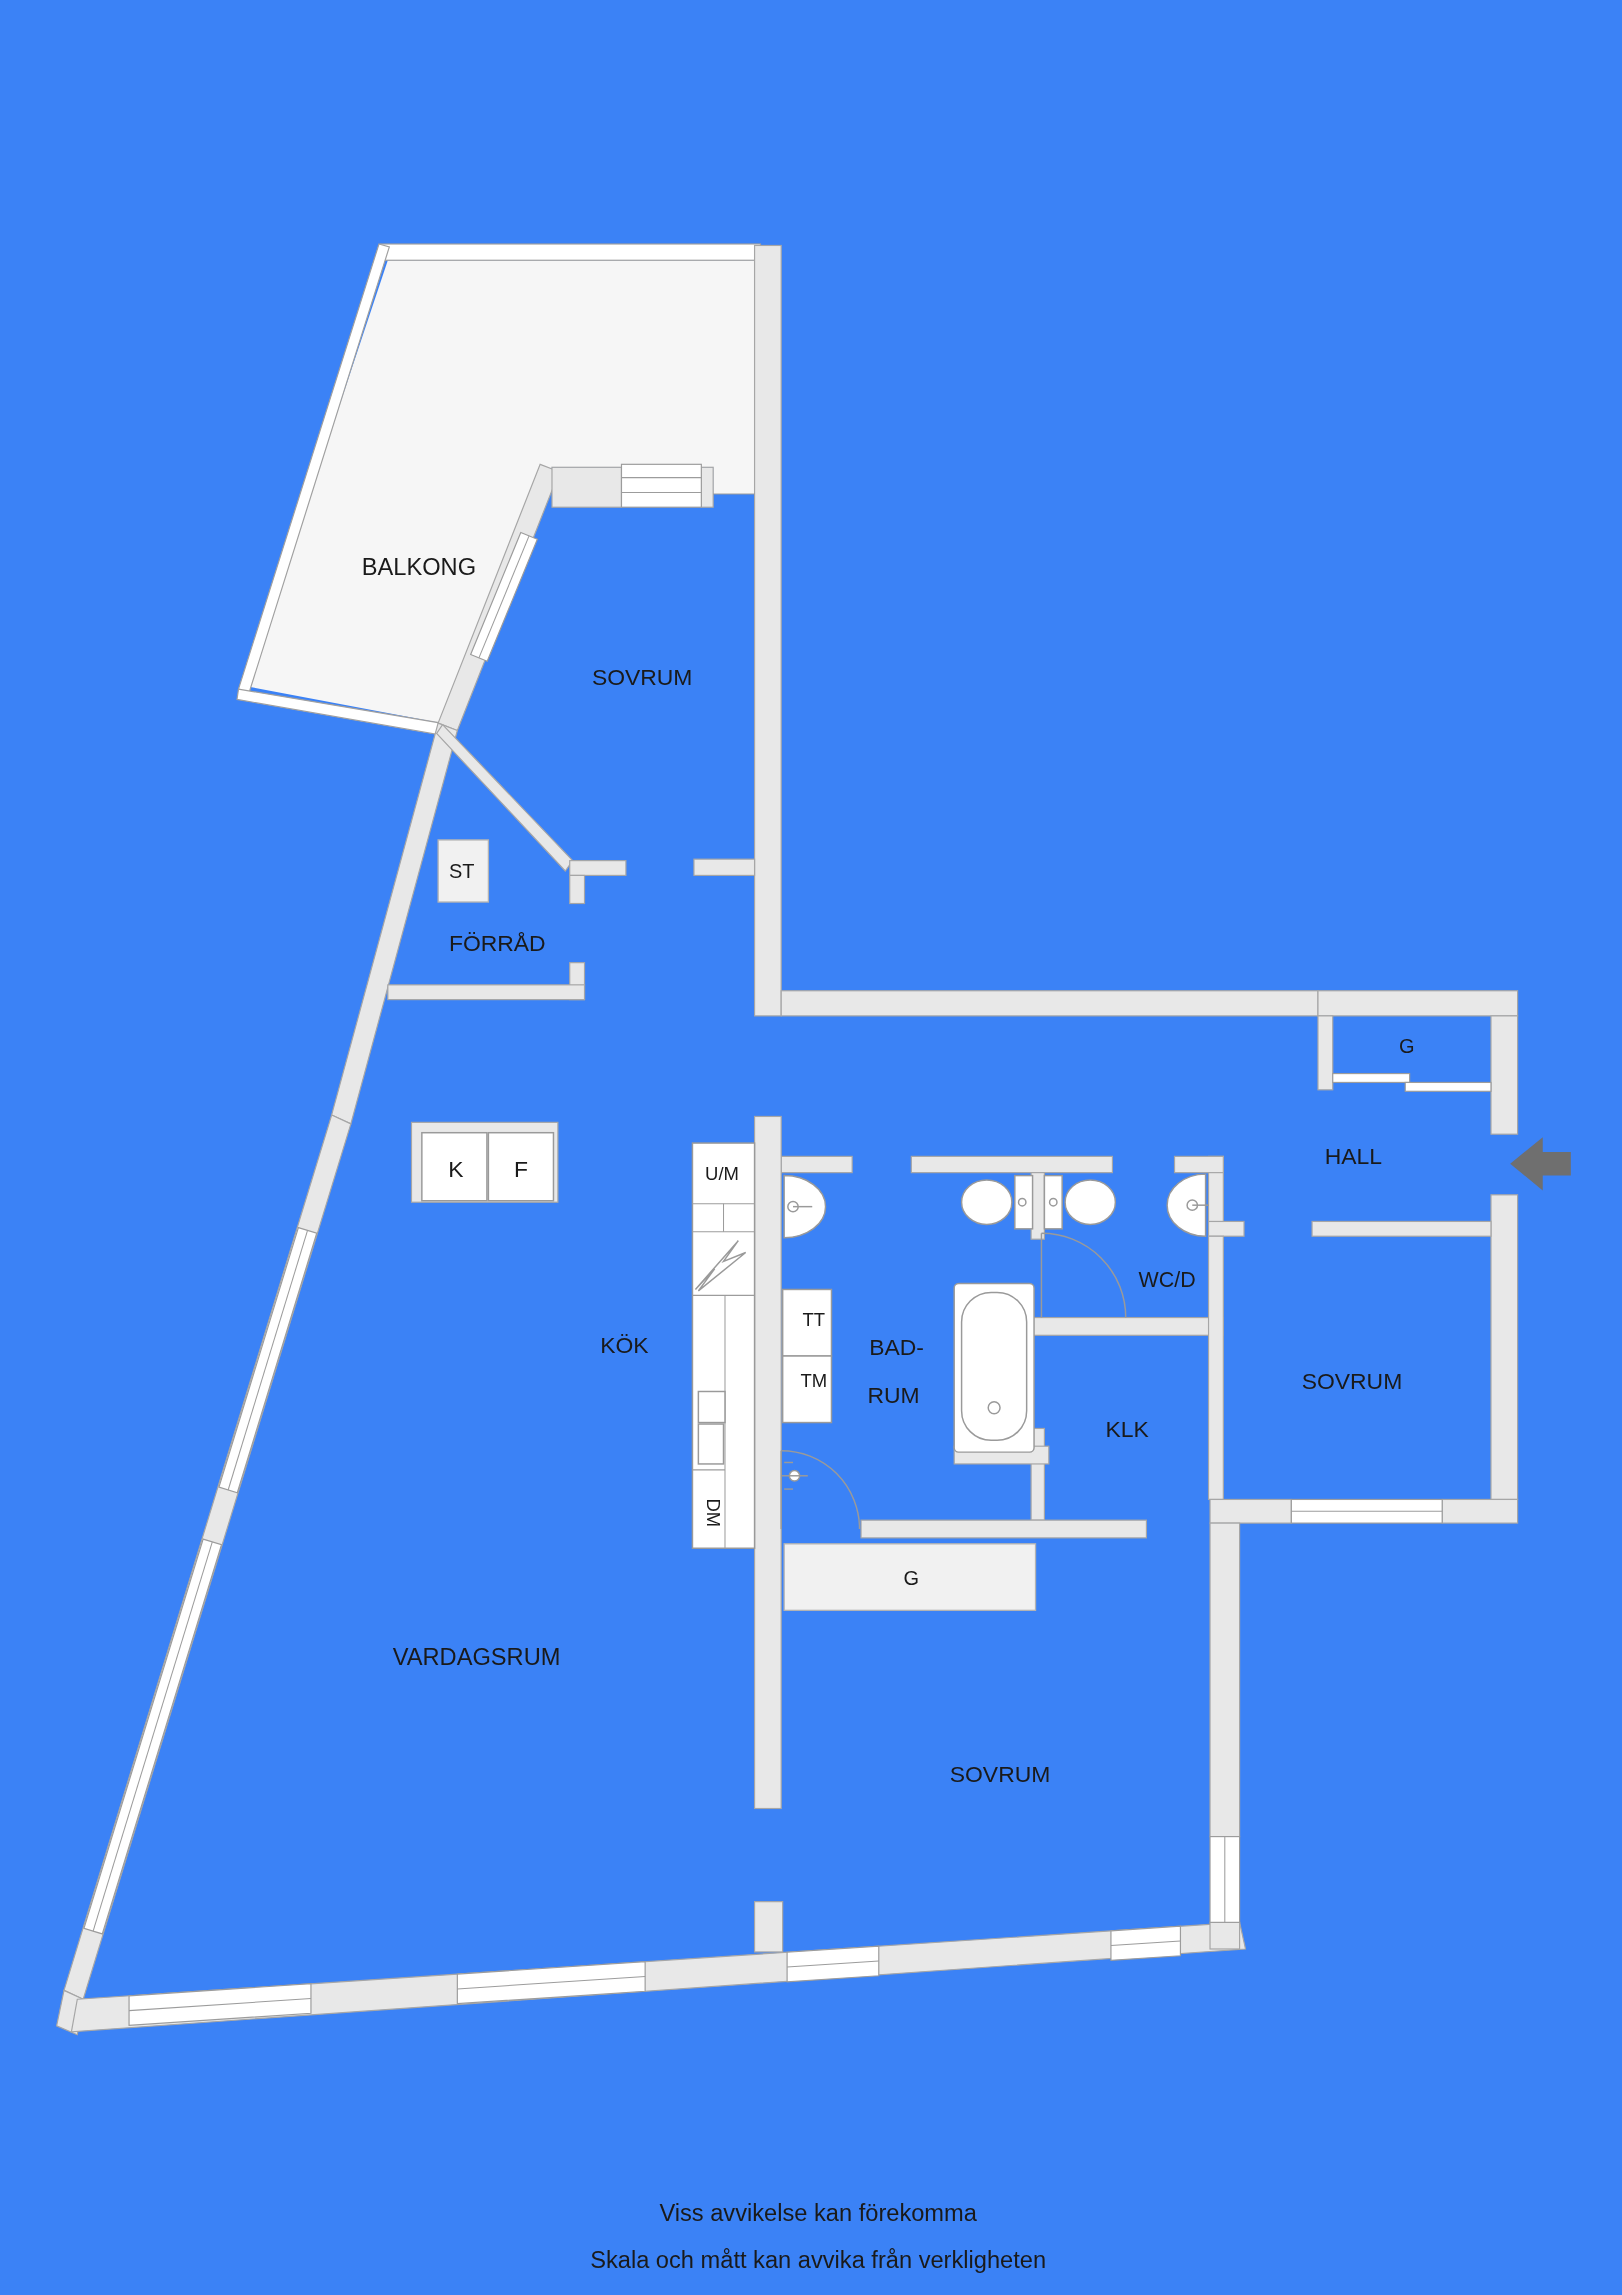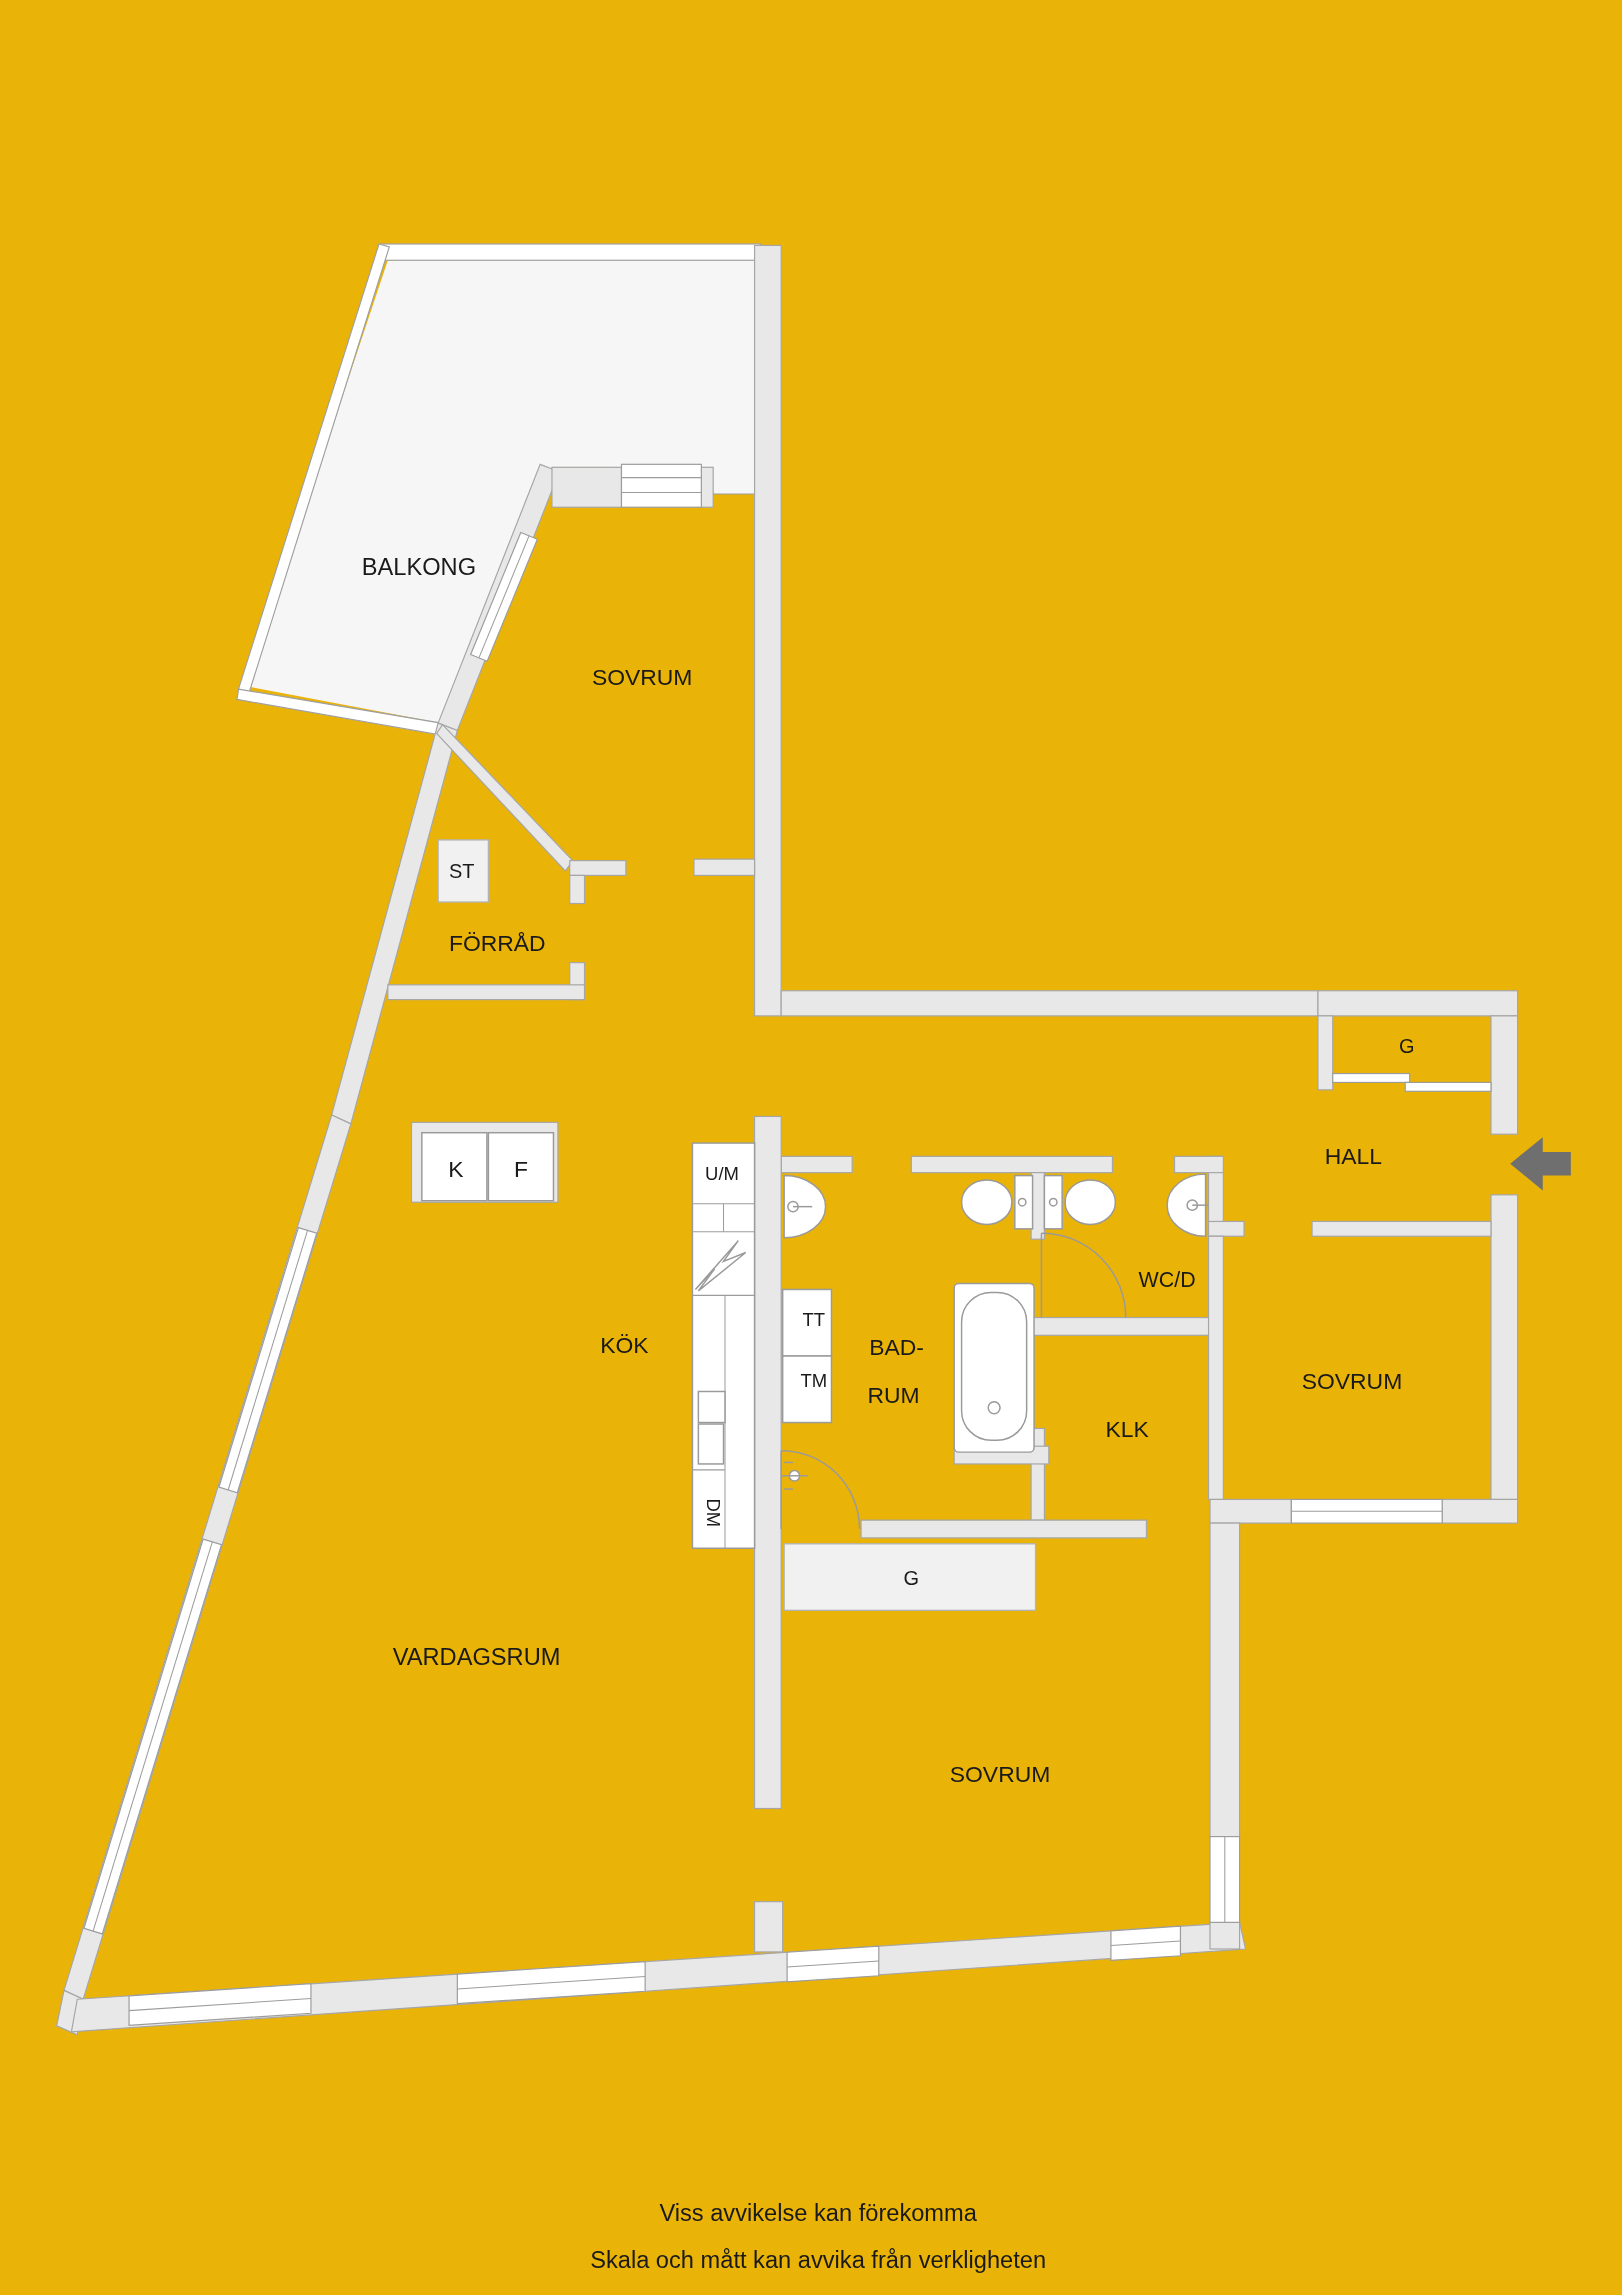--- a/index.html
+++ b/index.html
@@ -1,16 +1,16 @@
 <!DOCTYPE html>
 <html style="font-size:13.5px"><head>
 <meta charset="utf-8">
 <style>
   html,body{margin:0;padding:0;background:#ffffff;}
-  .sheet{position:relative;width:1623px;height:2295px;background:#eab308;overflow:hidden;}
+  .sheet{position:relative;width:1623px;height:2295px;background:#3b82f6;overflow:hidden;}
   svg{position:absolute;left:0;top:0;width:100%;height:100%;}
   .w  {fill:#e8e8e8;stroke:#a6a6a6;stroke-width:0.8;}
   .thin{fill:#ffffff;stroke:#a0a0a0;stroke-width:0.8;}
   .win{fill:#ffffff;stroke:#9c9c9c;stroke-width:0.8;}
   .cl {stroke:#9c9c9c;stroke-width:0.7;fill:none;}
   .fx {fill:#ffffff;stroke:#9a9a9a;stroke-width:1;}
   .fxn{fill:none;stroke:#9a9a9a;stroke-width:1;}
   .box{fill:#f1f1f1;stroke:#b3b3b3;stroke-width:0.9;}
   .bal{fill:#f6f6f6;stroke:none;}
   .lbl{font-family:"Liberation Sans",sans-serif;fill:#1a1a1a;text-anchor:middle;}

